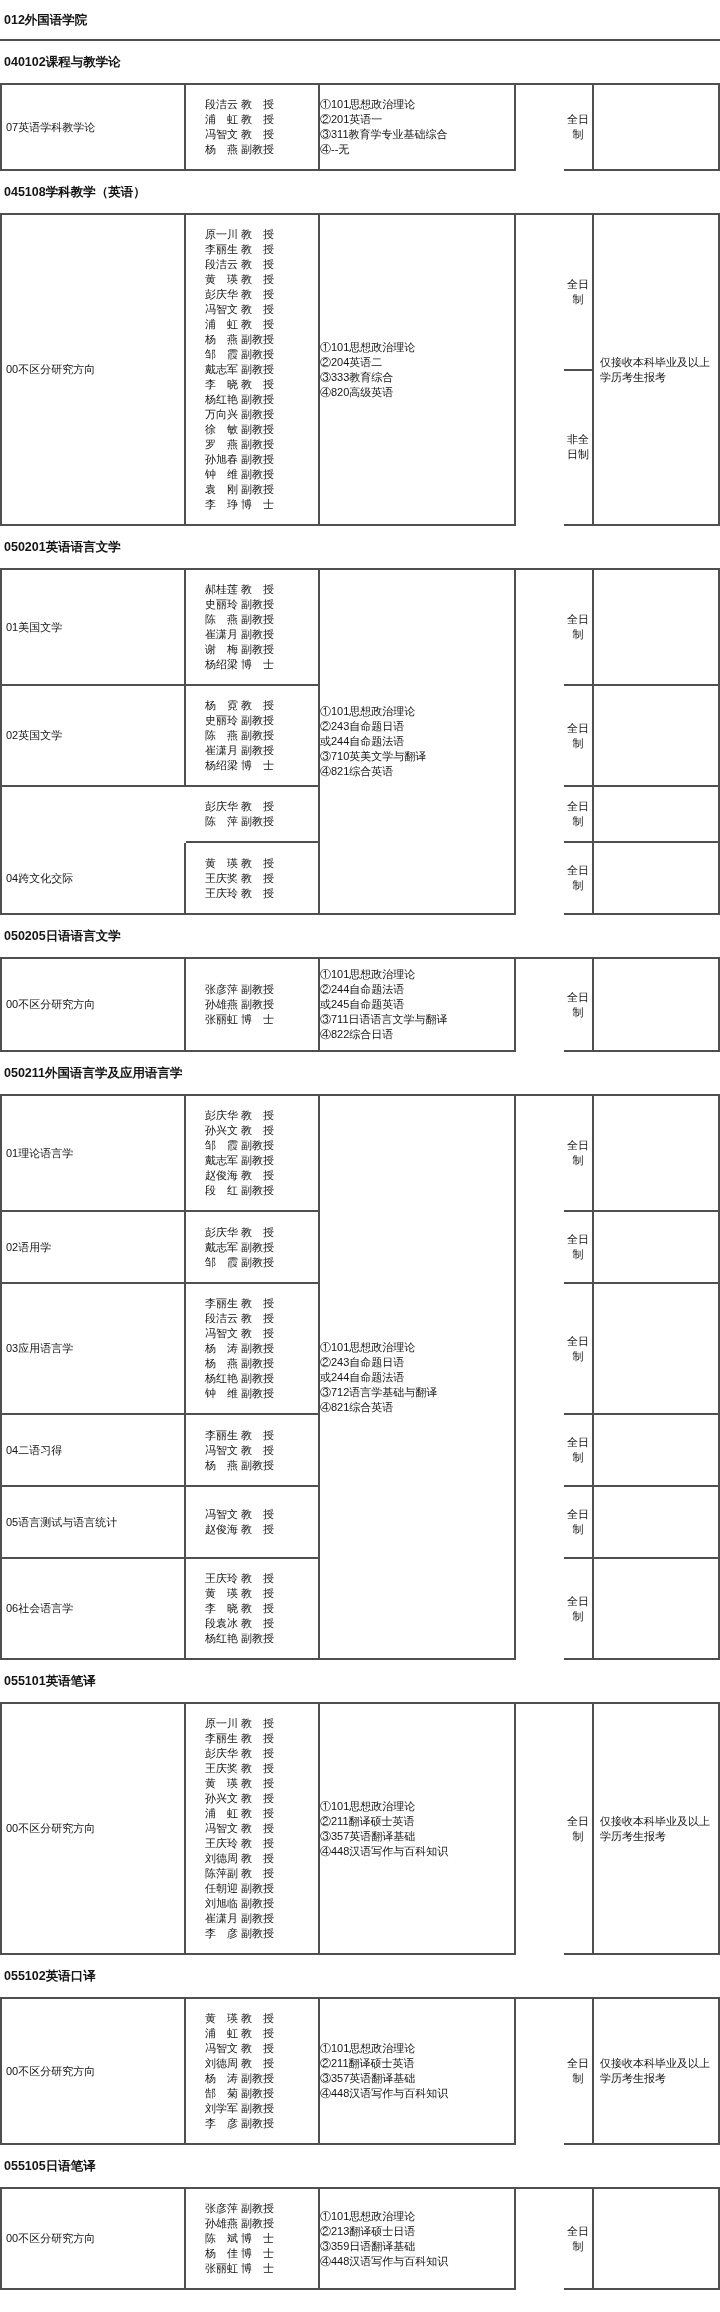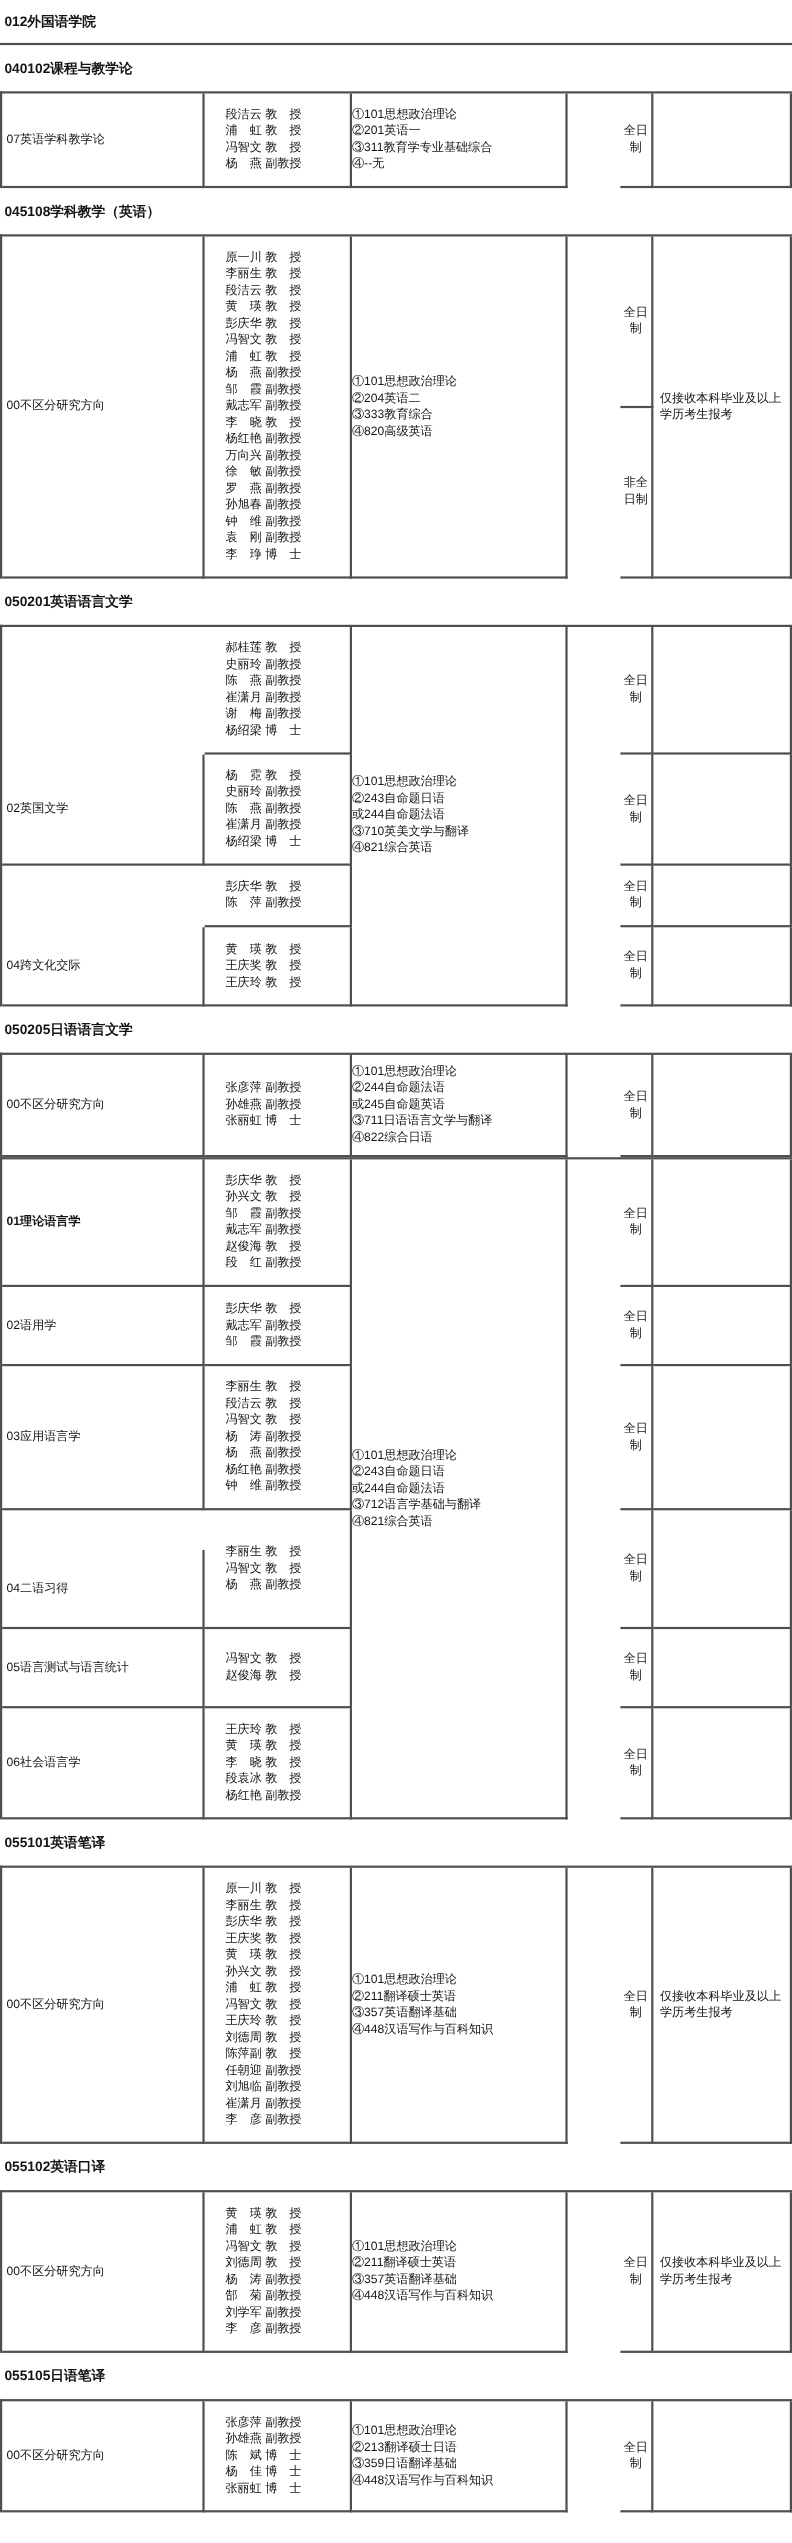--- a/index.html
+++ b/index.html
@@ -75,20 +75,21 @@
       </div>
       <div class="band">050201英语语言文学</div>
       <div class="stable">
         <div class="cell exams" style="grid-area: 1 / 3 / span 4;">
           <div>①101思想政治理论</div>
           <div>②243自命题日语</div>
           <div>或244自命题法语</div>
           <div>③710英美文学与翻译</div>
           <div>④821综合英语</div>
         </div>
+        <div class="cell dir" style="grid-area: 1 / 1 / span 1;">01美国文学</div>
         <div class="cell adv" style="grid-area: 1 / 2 / span 1;"><div>郝桂莲 教　授</div><div>史丽玲 副教授</div><div>陈　燕 副教授</div><div>崔潇月 副教授</div><div>谢　梅 副教授</div><div>杨绍梁 博　士</div></div>
         <div class="cell mode" style="grid-area: 1 / 4 / span 1;">全日制</div>
         <div class="cell remark" style="grid-area: 1 / 5 / span 1;"></div>
         <div class="cell dir" style="grid-area: 2 / 1 / span 1;">02英国文学</div>
         <div class="cell adv" style="grid-area: 2 / 2 / span 1;"><div>杨　霓 教　授</div><div>史丽玲 副教授</div><div>陈　燕 副教授</div><div>崔潇月 副教授</div><div>杨绍梁 博　士</div></div>
         <div class="cell mode" style="grid-area: 2 / 4 / span 1;">全日制</div>
         <div class="cell remark" style="grid-area: 2 / 5 / span 1;"></div>
         <div class="cell adv" style="grid-area: 3 / 2 / span 1;"><div>彭庆华 教　授</div><div>陈　萍 副教授</div></div>
         <div class="cell mode" style="grid-area: 3 / 4 / span 1;">全日制</div>
         <div class="cell remark" style="grid-area: 3 / 5 / span 1;"></div>
@@ -104,41 +105,42 @@
           <div>②244自命题法语</div>
           <div>或245自命题英语</div>
           <div>③711日语语言文学与翻译</div>
           <div>④822综合日语</div>
         </div>
         <div class="cell dir" style="grid-area: 1 / 1 / span 1;">00不区分研究方向</div>
         <div class="cell adv" style="grid-area: 1 / 2 / span 1;"><div>张彦萍 副教授</div><div>孙雄燕 副教授</div><div>张丽虹 博　士</div></div>
         <div class="cell mode" style="grid-area: 1 / 4 / span 1;">全日制</div>
         <div class="cell remark" style="grid-area: 1 / 5 / span 1;"></div>
       </div>
+      <div class="band">050211外国语言学及应用语言学</div>
       <div class="stable">
         <div class="cell exams" style="grid-area: 1 / 3 / span 6;">
           <div>①101思想政治理论</div>
           <div>②243自命题日语</div>
           <div>或244自命题法语</div>
           <div>③712语言学基础与翻译</div>
           <div>④821综合英语</div>
         </div>
-        <div class="cell dir" style="grid-area: 1 / 1 / span 1; font-weight: bold;">01理论语言学</div>
+        <div class="cell dir" style="grid-area: 1 / 1 / span 1;">01理论语言学</div>
         <div class="cell adv" style="grid-area: 1 / 2 / span 1;"><div>彭庆华 教　授</div><div>孙兴文 教　授</div><div>邹　霞 副教授</div><div>戴志军 副教授</div><div>赵俊海 教　授</div><div>段　红 副教授</div></div>
         <div class="cell mode" style="grid-area: 1 / 4 / span 1;">全日制</div>
         <div class="cell remark" style="grid-area: 1 / 5 / span 1;"></div>
         <div class="cell dir" style="grid-area: 2 / 1 / span 1;">02语用学</div>
         <div class="cell adv" style="grid-area: 2 / 2 / span 1;"><div>彭庆华 教　授</div><div>戴志军 副教授</div><div>邹　霞 副教授</div></div>
         <div class="cell mode" style="grid-area: 2 / 4 / span 1;">全日制</div>
         <div class="cell remark" style="grid-area: 2 / 5 / span 1;"></div>
         <div class="cell dir" style="grid-area: 3 / 1 / span 1;">03应用语言学</div>
         <div class="cell adv" style="grid-area: 3 / 2 / span 1;"><div>李丽生 教　授</div><div>段洁云 教　授</div><div>冯智文 教　授</div><div>杨　涛 副教授</div><div>杨　燕 副教授</div><div>杨红艳 副教授</div><div>钟　维 副教授</div></div>
         <div class="cell mode" style="grid-area: 3 / 4 / span 1;">全日制</div>
         <div class="cell remark" style="grid-area: 3 / 5 / span 1;"></div>
-        <div class="cell dir" style="grid-area: 4 / 1 / span 1; margin-top: 36px;">04二语习得</div>
+        <div class="cell dir" style="grid-area: 4 / 1 / span 1;">04二语习得</div>
         <div class="cell adv" style="grid-area: 4 / 2 / span 1;"><div>李丽生 教　授</div><div>冯智文 教　授</div><div>杨　燕 副教授</div></div>
         <div class="cell mode" style="grid-area: 4 / 4 / span 1;">全日制</div>
         <div class="cell remark" style="grid-area: 4 / 5 / span 1;"></div>
         <div class="cell dir" style="grid-area: 5 / 1 / span 1;">05语言测试与语言统计</div>
         <div class="cell adv" style="grid-area: 5 / 2 / span 1;"><div>冯智文 教　授</div><div>赵俊海 教　授</div></div>
         <div class="cell mode" style="grid-area: 5 / 4 / span 1;">全日制</div>
         <div class="cell remark" style="grid-area: 5 / 5 / span 1;"></div>
         <div class="cell dir" style="grid-area: 6 / 1 / span 1;">06社会语言学</div>
         <div class="cell adv" style="grid-area: 6 / 2 / span 1;"><div>王庆玲 教　授</div><div>黄　瑛 教　授</div><div>李　晓 教　授</div><div>段袁冰 教　授</div><div>杨红艳 副教授</div></div>
         <div class="cell mode" style="grid-area: 6 / 4 / span 1;">全日制</div>

